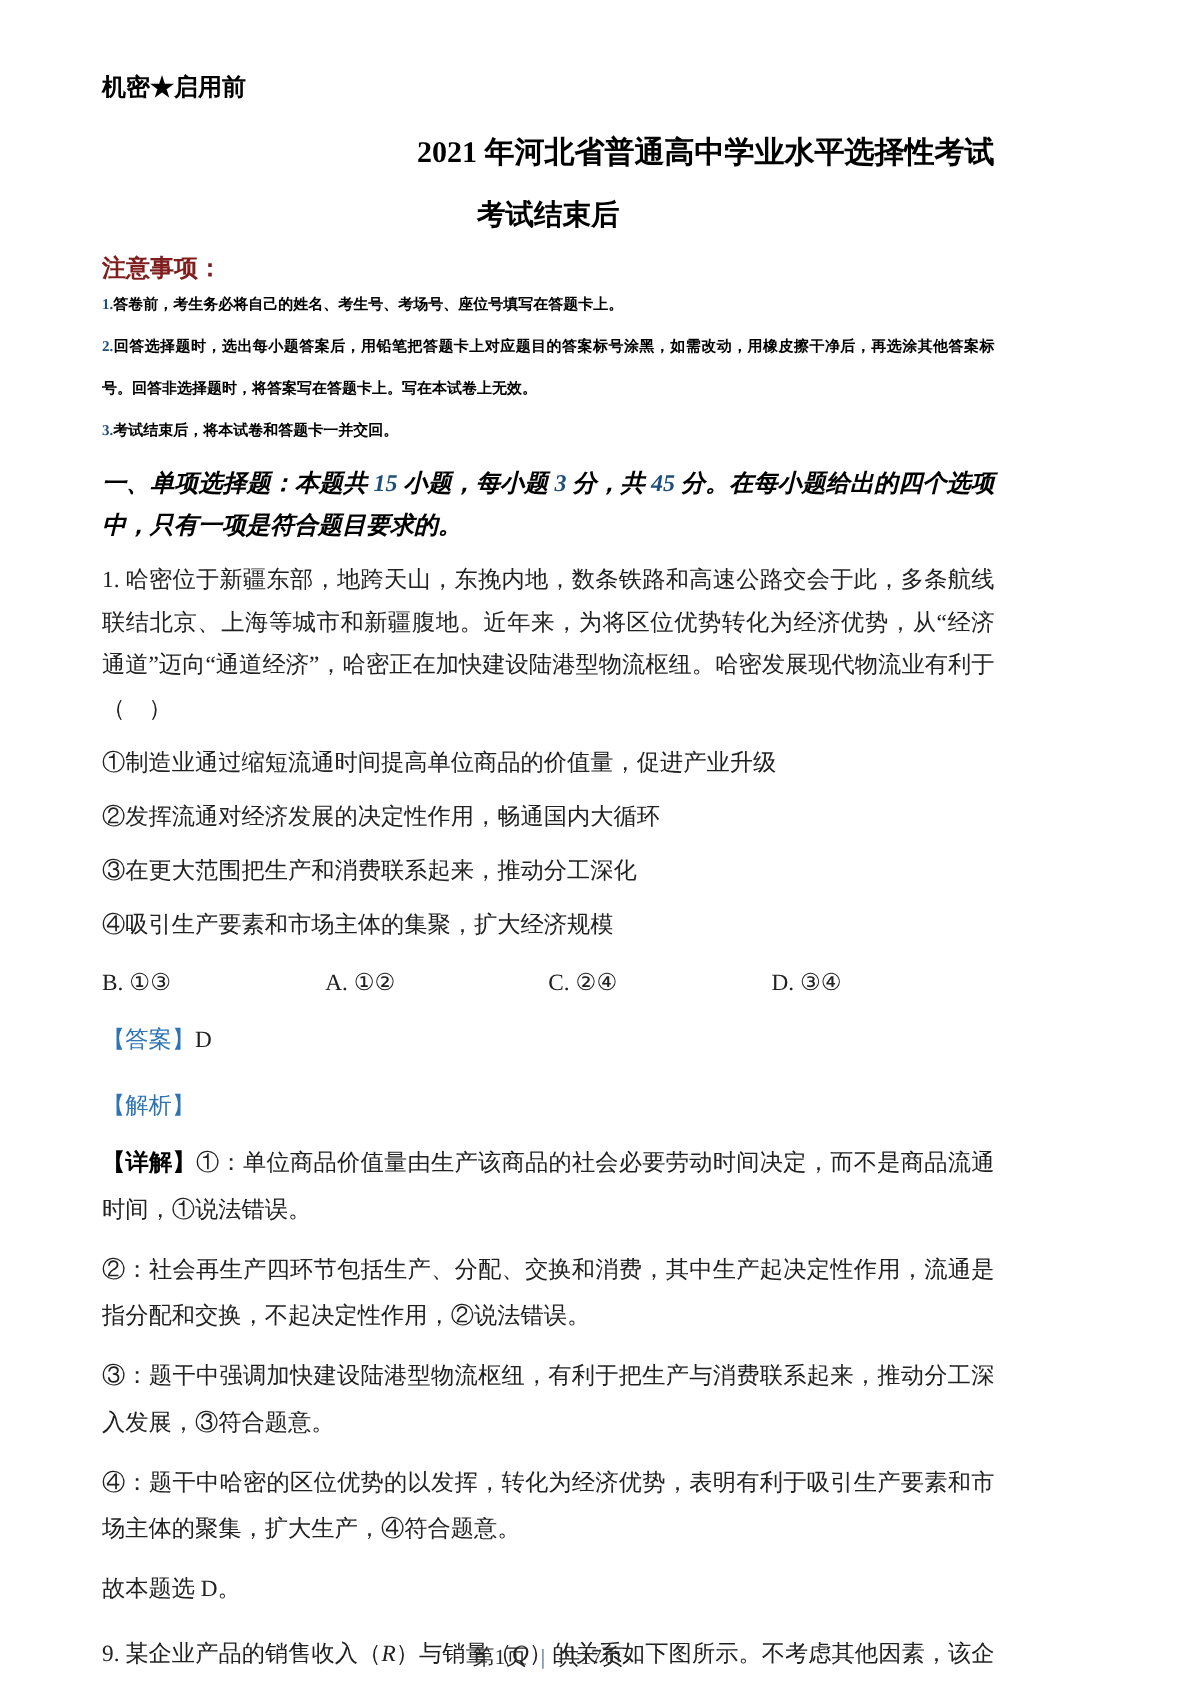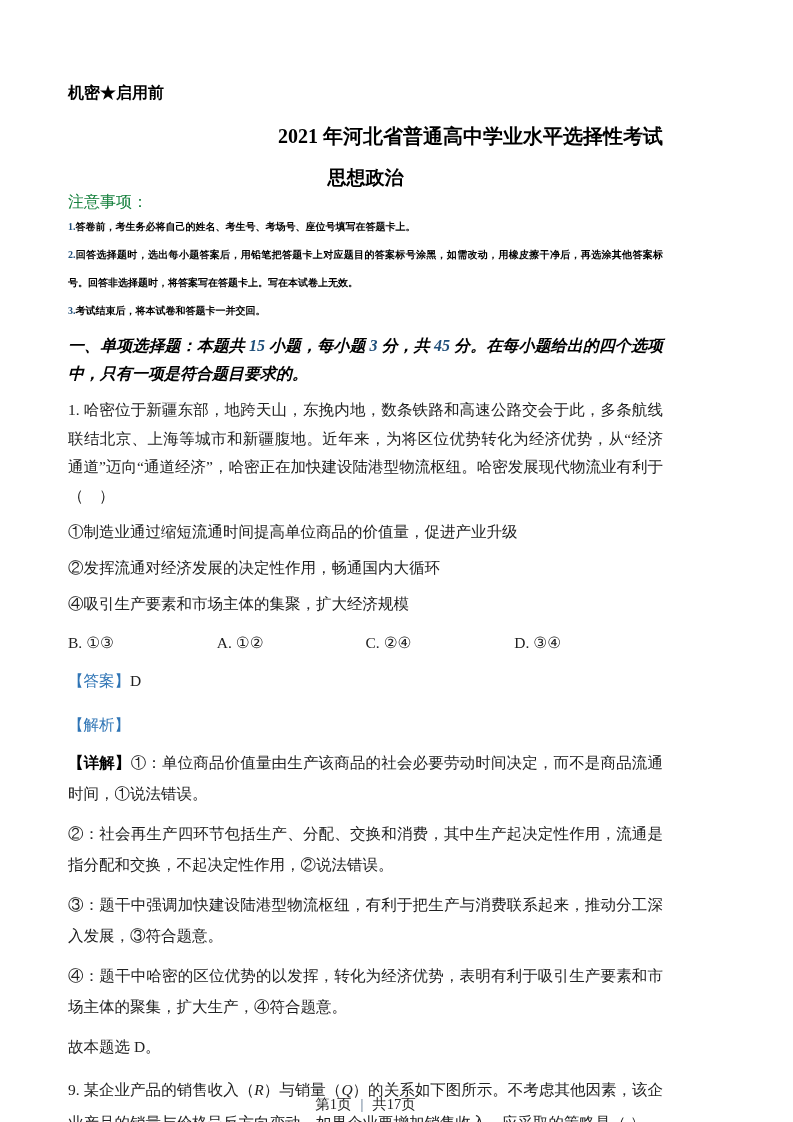--- a/index.html
+++ b/index.html
@@ -1,25 +1,25 @@
 <!DOCTYPE html>
 <html><head>
 <meta charset="utf-8">
 <style>
   html,body{margin:0;padding:0;background:#ffffff;}
   .page{
     width:731px;height:1122px;box-sizing:border-box;position:relative;
-    background:#ffffff;padding:83px 68px 0 68px;overflow:hidden;
+    background:#ffffff;padding:48px 68px 0 68px;overflow:hidden;
     font-family:"Liberation Serif","DejaVu Serif",serif;
     color:#212121;font-size:15.5px;
   }
   .classified{font-weight:700;font-size:16px;color:#000;}
   .doc-title{text-align:right;font-weight:700;font-size:20px;color:#000;margin-top:19px;}
   .doc-subject{text-align:center;font-weight:700;font-size:19px;color:#000;margin-top:15px;}
-  .notice-head{font-weight:400;font-size:16px;color:#15803d;margin-top:1px;}
+  .notice-head{font-weight:700;font-size:16px;color:#7f1d1d;margin-top:13px;}
   .notice-item{font-weight:700;font-size:10px;color:#000;line-height:28px;margin:0;text-align:justify;}
   .num-blue{color:#1f4e79;}
   .section-head{font-weight:700;font-size:16px;color:#000;line-height:28px;margin-top:7px;text-align:justify;font-style:italic;}
   .stem{line-height:28.5px;text-align:justify;margin-top:8px;}
   .statement{line-height:28px;margin:0;margin-top:8px;}
   .choices{display:flex;margin-top:12px;line-height:26px;}
   .choice{width:25%;}
   .choice .lbl{margin-right:4px;}
   .tag-blue{color:#2e74b5;}
   .answer-line{margin-top:12px;line-height:26px;}
@@ -35,38 +35,39 @@
   .footer .sep{color:#44607e;margin:0 9px;}
 </style>
 </head>
 <body>
 
 <div class="page">
 
   <div class="classified">机密★启用前</div>
 
   <div class="doc-title">2021 年河北省普通高中学业水平选择性考试</div>
-  <div class="doc-subject">思想政治</div>
+  <div class="doc-subject">考试结束后</div>
 
   <div class="notice-head">注意事项：</div>
   <div>
     <p class="notice-item"><span class="num-blue">1.</span><span>答卷前，考生务必将自己的姓名、考生号、考场号、座位号填写在答题卡上。</span></p>
     <p class="notice-item"><span class="num-blue">2.</span><span>回答选择题时，选出每小题答案后，用铅笔把答题卡上对应题目的答案标号涂黑，如需改动，用橡皮擦干净后，再选涂其他答案标号。回答非选择题时，将答案写在答题卡上。写在本试卷上无效。</span></p>
     <p class="notice-item"><span class="num-blue">3.</span><span>考试结束后，将本试卷和答题卡一并交回。</span></p>
   </div>
 
   <div class="section-head">
     <span>一、单项选择题：本题共 </span><span class="num-blue">15</span><span> 小题，每小题 </span><span class="num-blue">3</span><span> 分，共 </span><span class="num-blue">45</span><span> 分。在每小题给出的四个选项中，只有一项是符合题目要求的。</span>
   </div>
 
   <div class="stem">1.  哈密位于新疆东部，地跨天山，东挽内地，数条铁路和高速公路交会于此，多条航线联结北京、上海等城市和新疆腹地。近年来，为将区位优势转化为经济优势，从“经济通道”迈向“通道经济”，哈密正在加快建设陆港型物流枢纽。哈密发展现代物流业有利于（　）</div>
 
   <div>
     <p class="statement">①制造业通过缩短流通时间提高单位商品的价值量，促进产业升级</p>
     <p class="statement">②发挥流通对经济发展的决定性作用，畅通国内大循环</p>
+    <p class="statement">③在更大范围把生产和消费联系起来，推动分工深化</p>
     <p class="statement">④吸引生产要素和市场主体的集聚，扩大经济规模</p>
   </div>
 
   <div class="choices">
     <span class="choice"><span class="lbl">B.</span><span>①③</span></span>
     <span class="choice"><span class="lbl">A.</span><span>①②</span></span>
     <span class="choice"><span class="lbl">C.</span><span>②④</span></span>
     <span class="choice"><span class="lbl">D.</span><span>③④</span></span>
   </div>
 

